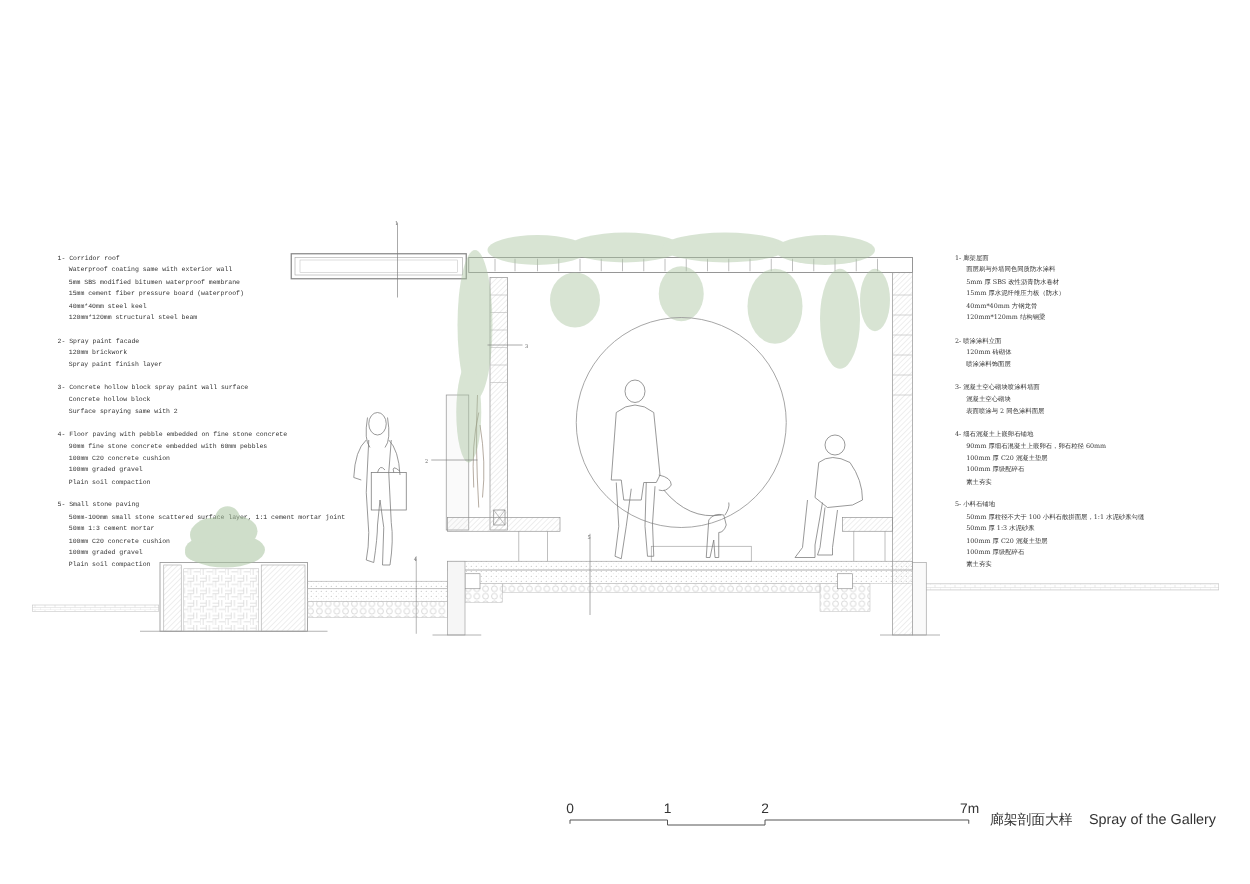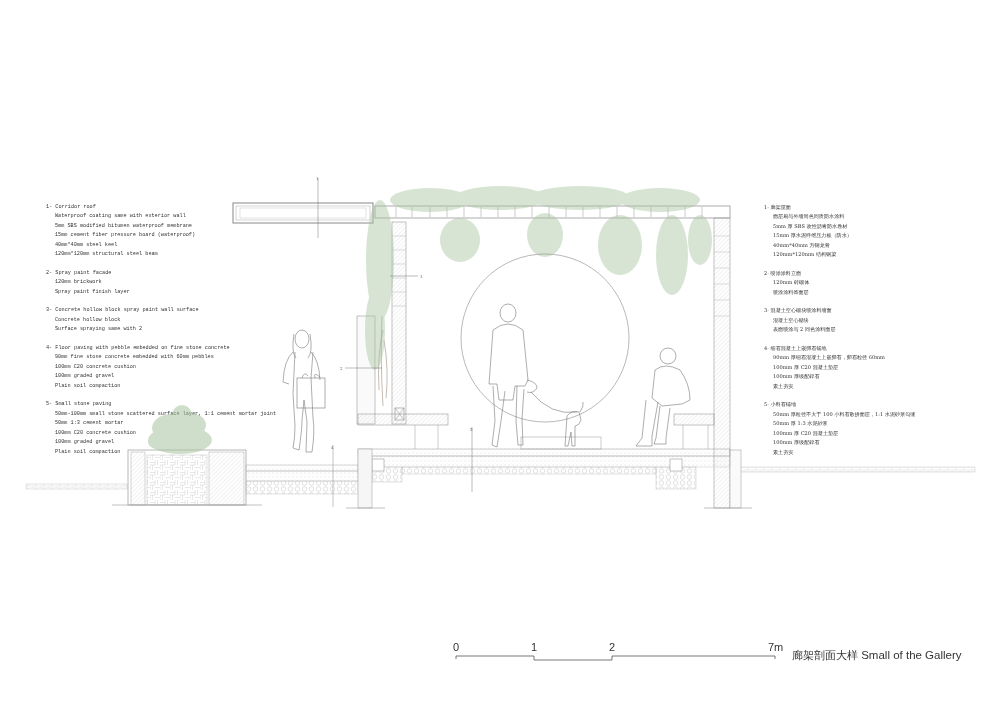--- a/index.html
+++ b/index.html
@@ -8,21 +8,21 @@
   .notes .group { margin-bottom:9.4px; }
   .notes .title { white-space:nowrap; }
   .notes .item { padding-left:9px; white-space:nowrap; }
   .notes.cn { font-family:"DejaVu Serif", serif; font-size:5.1px; }
   #notes-en { left:46px; top:203px; }
   #notes-cn { left:764px; top:203px; }
   svg#drawing { position:absolute; left:0; top:0; }
   .scale { position:absolute; left:448px; top:641px; width:340px; height:30px; }
   .scale .lbl { position:absolute; top:0; font-family:"Liberation Sans", sans-serif; font-size:11px; color:#333; }
   .caption { position:absolute; left:792px; top:648px; font-family:"Liberation Sans", sans-serif; font-size:11.5px; color:#333; white-space:nowrap; }
-  .caption .cn { font-family:"DejaVu Sans", sans-serif; font-size:11px; }
+  .caption .cn { margin-right:10px; font-family:"DejaVu Sans", sans-serif; font-size:11px; }
 </style>
 </head>
 <body>
 
 <div id="notes-en" class="notes">
   <div class="group">
     <div class="title">1- Corridor roof</div>
     <div class="item">Waterproof coating same with exterior wall</div>
     <div class="item">5mm SBS modified bitumen waterproof membrane</div>
     <div class="item">15mm cement fiber pressure board (waterproof)</div>
@@ -287,14 +287,14 @@
   <span class="lbl" style="left:83px">1</span>
   <span class="lbl" style="left:161px">2</span>
   <span class="lbl" style="left:320px">7m</span>
   <svg width="340" height="30" style="position:absolute;left:0;top:0">
     <path d="M8 18 V15 M8 15 H86 V19 H164 V15 H327 V18" fill="none" stroke="#555" stroke-width="0.8"></path>
   </svg>
 </div>
 
 <div class="caption">
   <span class="cn">廊架剖面大样</span>
-  <span>Small of the Gallery</span>
+  <span>Spray of the Gallery</span>
 </div>
 
 </body></html>

